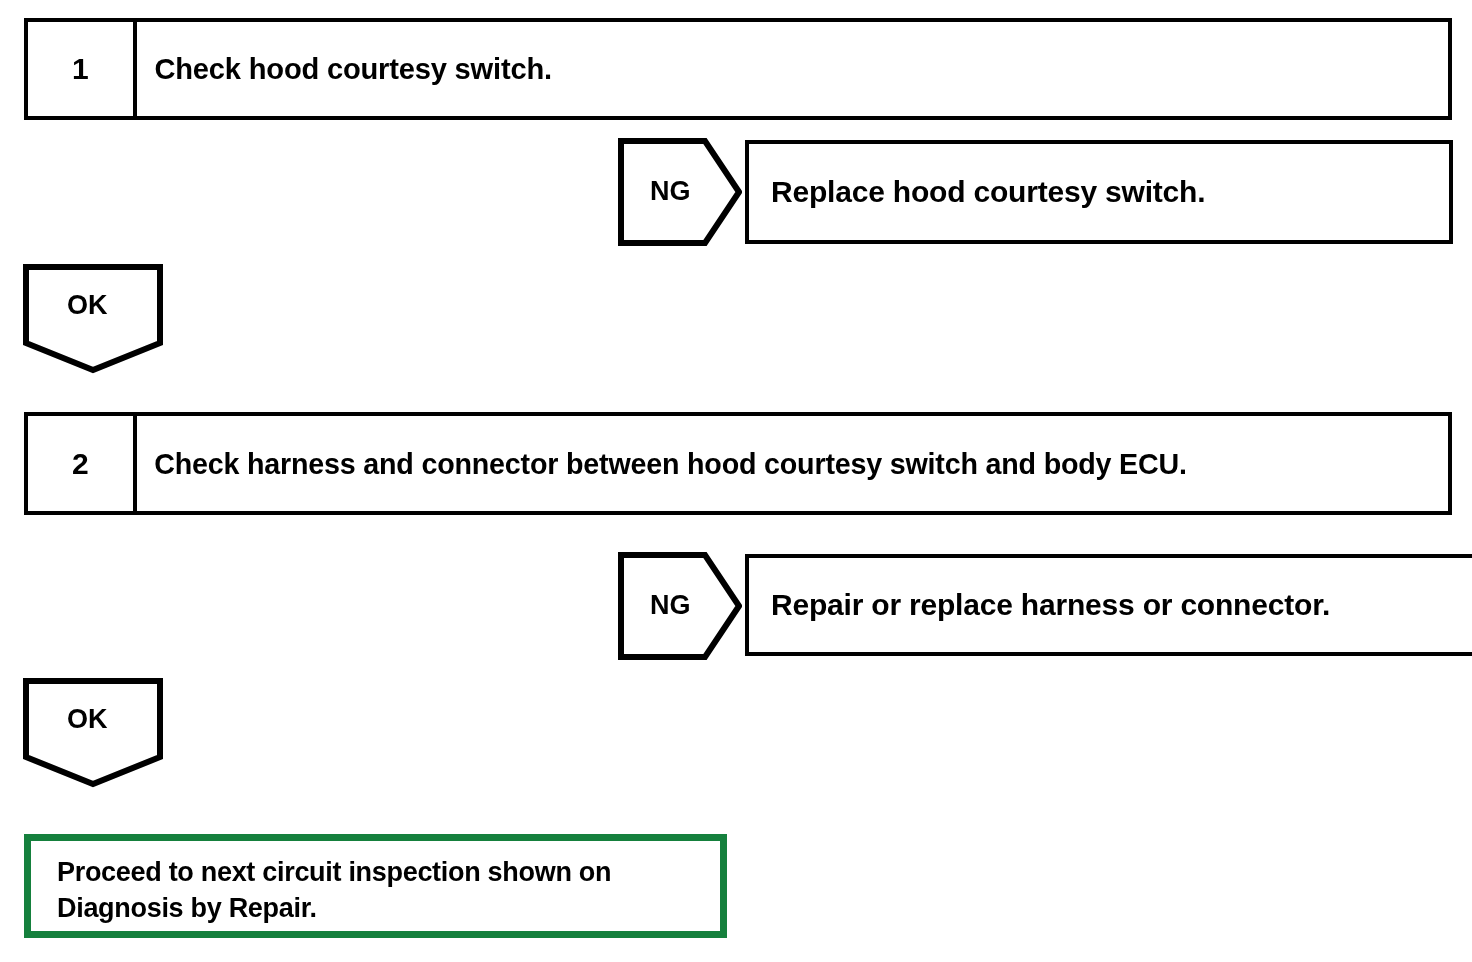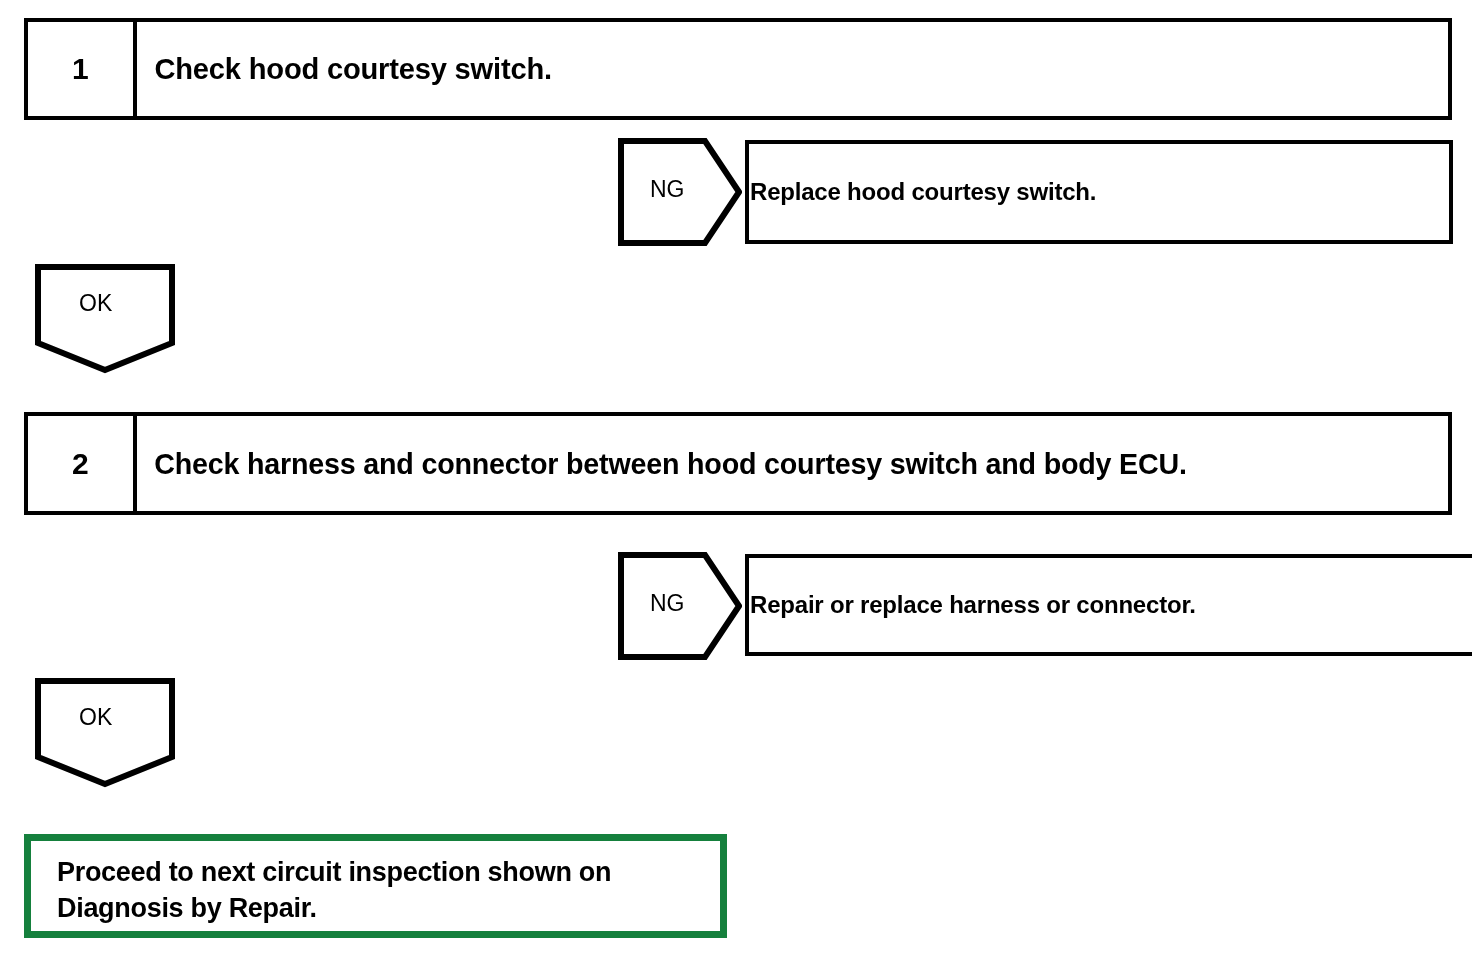--- a/index.html
+++ b/index.html
@@ -59,22 +59,22 @@
     transform: scaleX(0.97);
     transform-origin: left center;
   }
 
   
   .action-box {
     border: 4px solid #000;
     background: #fff;
     display: flex;
     align-items: center;
-    padding-left: 1px;
-    font-size: 24px;
+    padding-left: 22px;
+    font-size: 30px;
     font-weight: bold;
     letter-spacing: -0.2px;
     white-space: nowrap;
     transform-origin: left center;
   }
 
   
   .result-box {
     border: 7px solid #15803d;
     background: #fff;
@@ -91,30 +91,29 @@
 
   
   .ng-arrow {
     position: absolute;
   }
   .ng-arrow svg {
     display: block;
   }
   .arrow-label {
     position: absolute;
-    font-size: 23px;
-    font-weight: normal;
+    font-size: 27px;
+    font-weight: bold;
     letter-spacing: 0px;
     pointer-events: none;
   }
 
   
   .ok-arrow {
     position: absolute;
-    margin-left: 12px;
   }
   .ok-arrow svg {
     display: block;
   }
 </style>
 </head>
 <body>
 
 <div id="canvas">
 

